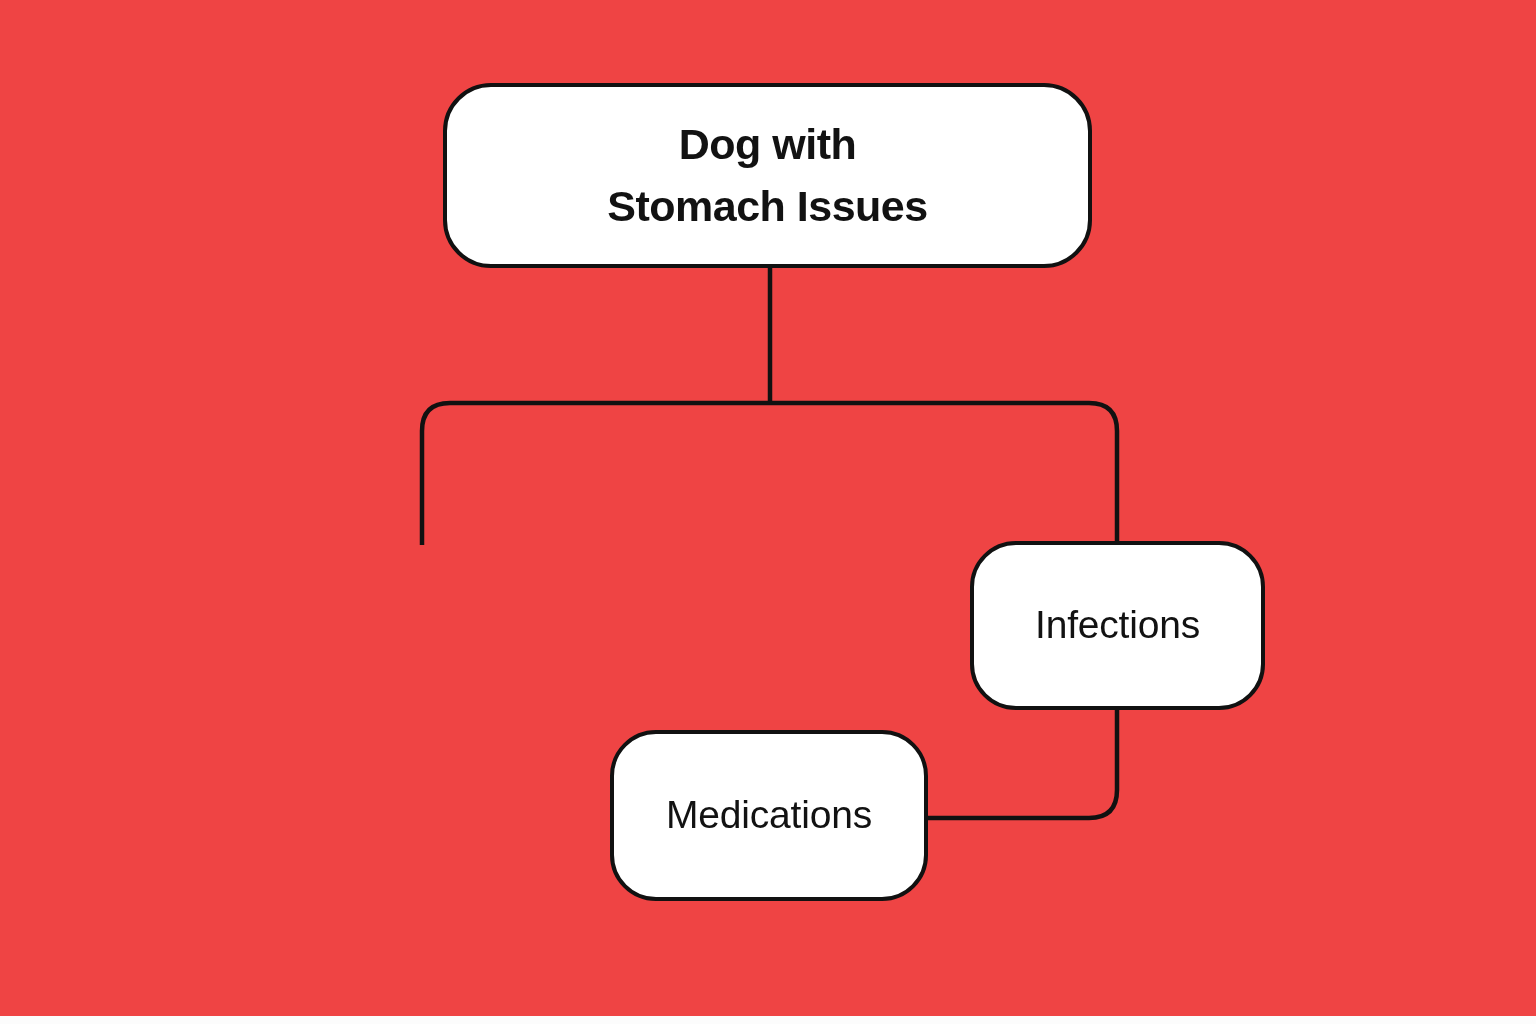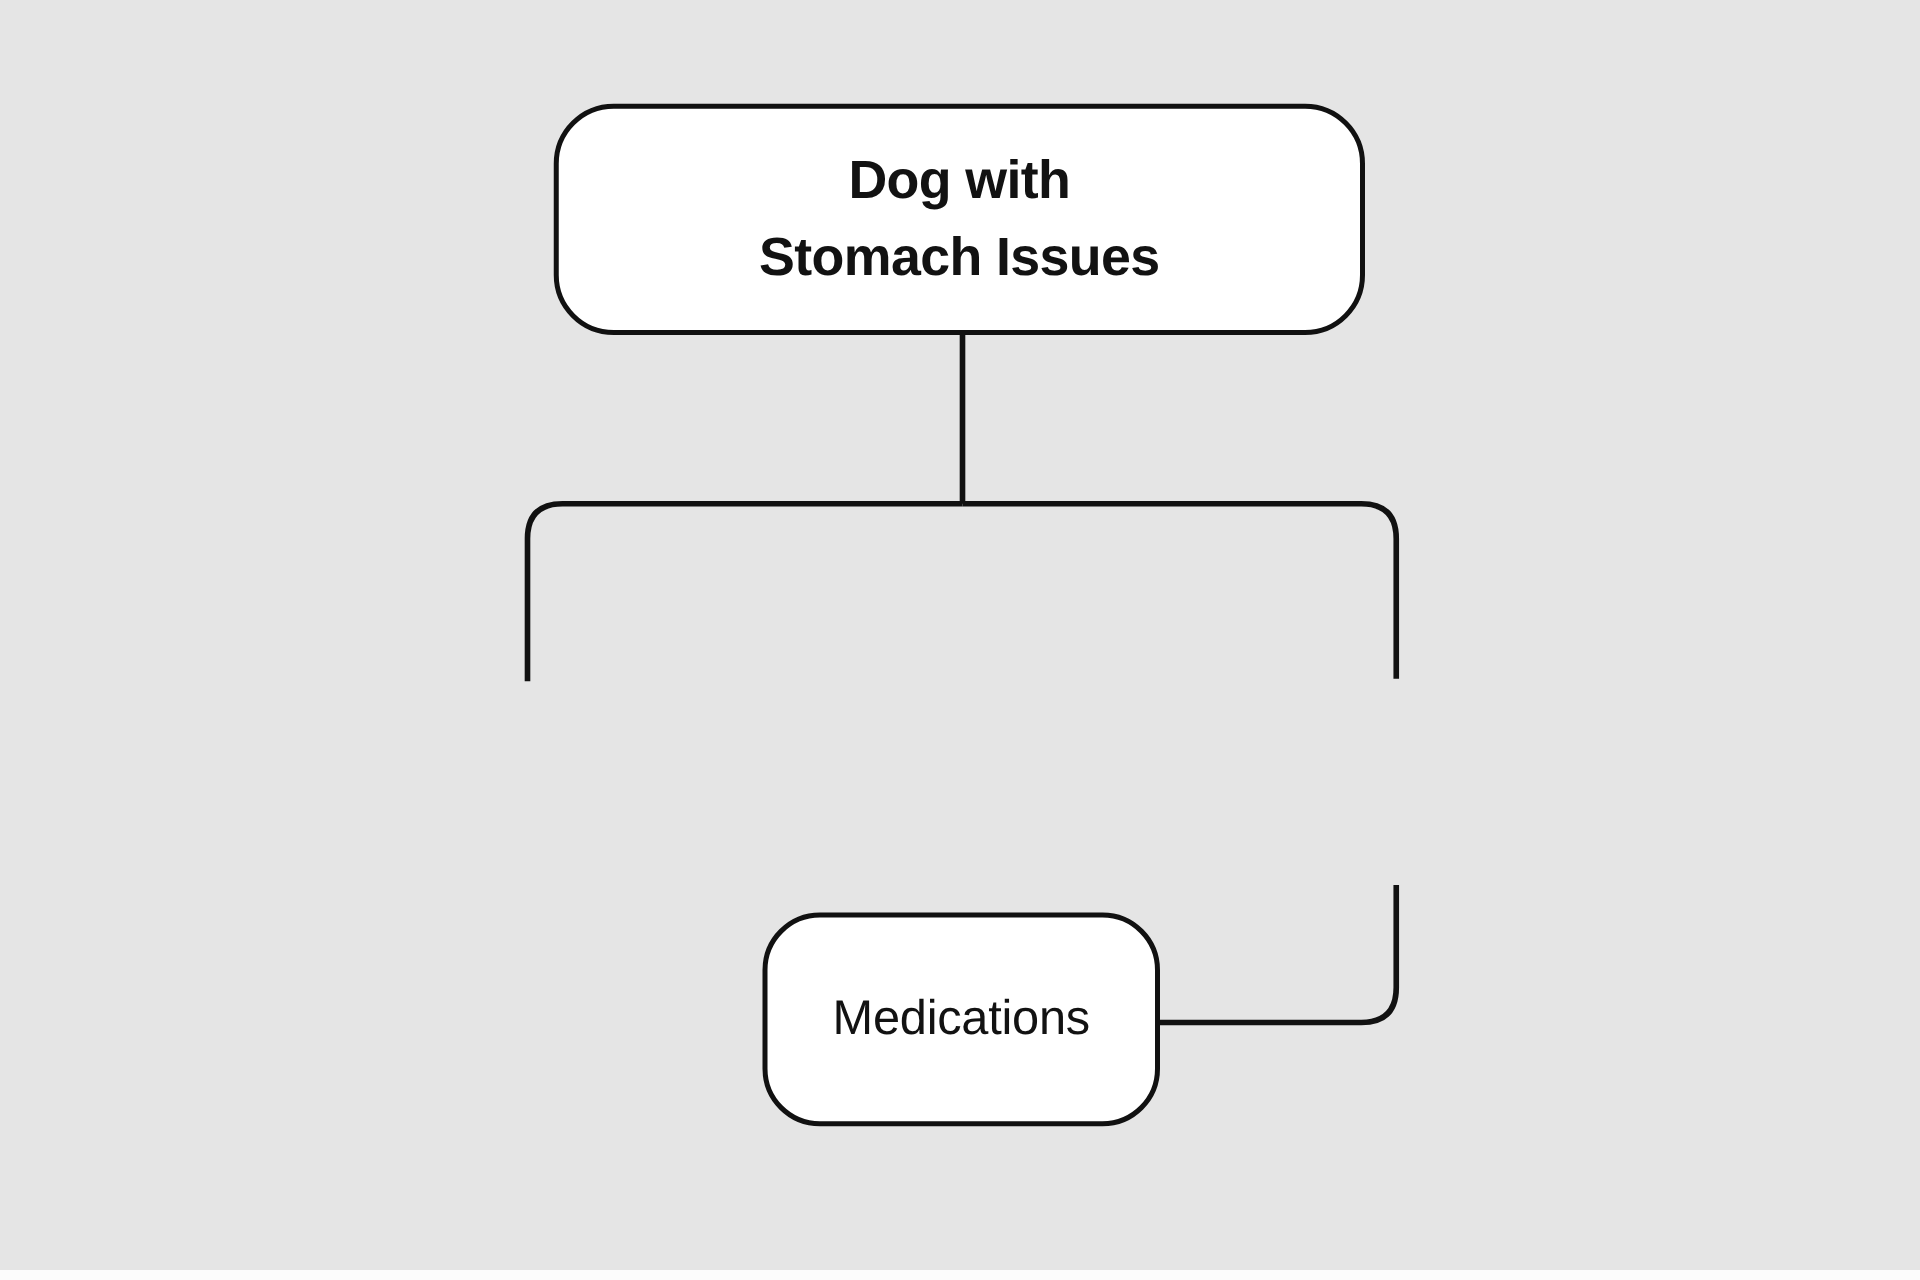--- a/index.html
+++ b/index.html
@@ -11,21 +11,21 @@
     width: 1536px;
     height: 1024px;
     background: #fcfcfc;
     font-family: "Liberation Sans", "DejaVu Sans", sans-serif;
     overflow: hidden;
   }
   #canvas {
     position: relative;
     width: 1536px;
     height: 1016px;
-    background: #e5e5e5;
+    background: #ef4444;
   }
   #wires {
     position: absolute;
     left: 0;
     top: 0;
     width: 1536px;
     height: 1024px;
     pointer-events: none;
   }
   .node {
@@ -116,18 +116,21 @@
       <path d="M 1117 708 L 1117 790 Q 1117 818 1089 818 L 926 818"></path>
     </g>
   </svg>
 
   <div class="node" id="node-root">
     <span class="node-label">Dog with
 Stomach Issues</span>
   </div>
 
 
+  <div class="node" id="node-infections">
+    <span class="node-label">Infections</span>
+  </div>
 
   <div class="node" id="node-medications">
     <span class="node-label">Medications</span>
   </div>
 
 </div>
 
 </body></html>

